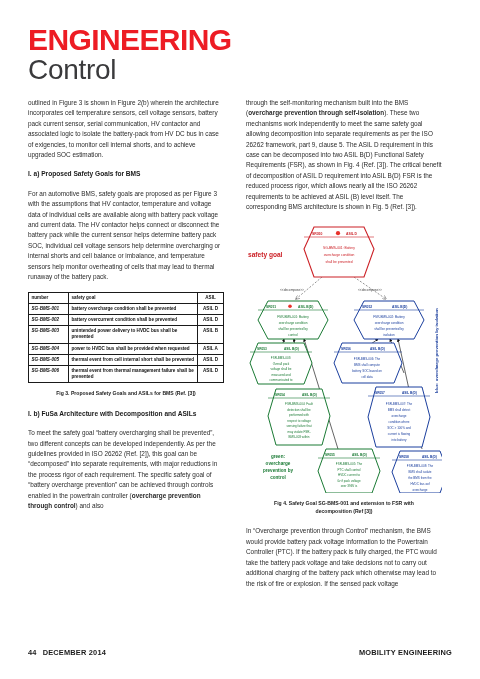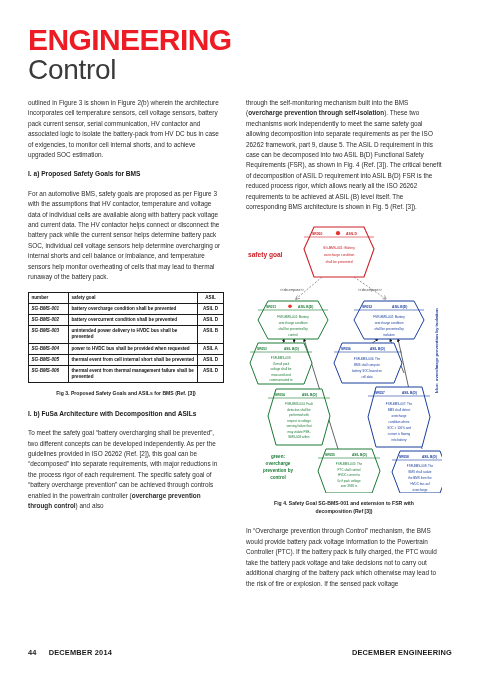--- a/index.html
+++ b/index.html
@@ -102,21 +102,21 @@
     left: 28px; right: 28px;
     bottom: 22px;
     display: flex;
     justify-content: space-between;
     align-items: baseline;
     font-size: 7.4px;
     font-weight: 700;
     letter-spacing: 0.2px;
     color: #1a1a1a;
   }
-  .footer .pg { margin-right: 12px; }
+  .footer .pg { margin-right: 6px; }
   .footer-left { display: flex; align-items: baseline; }
 </style>
 </head>
 <body>
 
 <div class="masthead">
   <div class="masthead-main">ENGINEERING</div>
   <div class="masthead-sub">Control</div>
 </div>
 
@@ -339,14 +339,14 @@
 
   <p>In “Overcharge prevention through Control” mechanism, the BMS would provide battery pack voltage information to the Powertrain Controller (PTC). If the battery pack is fully charged, the PTC would take the battery pack voltage and take decisions not to carry out additional charging of the battery pack which otherwise may lead to the risk of fire or explosion. If the sensed pack voltage</p>
 
 </div>
 
 <div class="footer">
   <div class="footer-left">
     <span class="pg">44</span>
     <span>DECEMBER 2014</span>
   </div>
-  <div>DECEMBER ENGINEERING</div>
+  <div>MOBILITY ENGINEERING</div>
 </div>
 
 </body></html>

